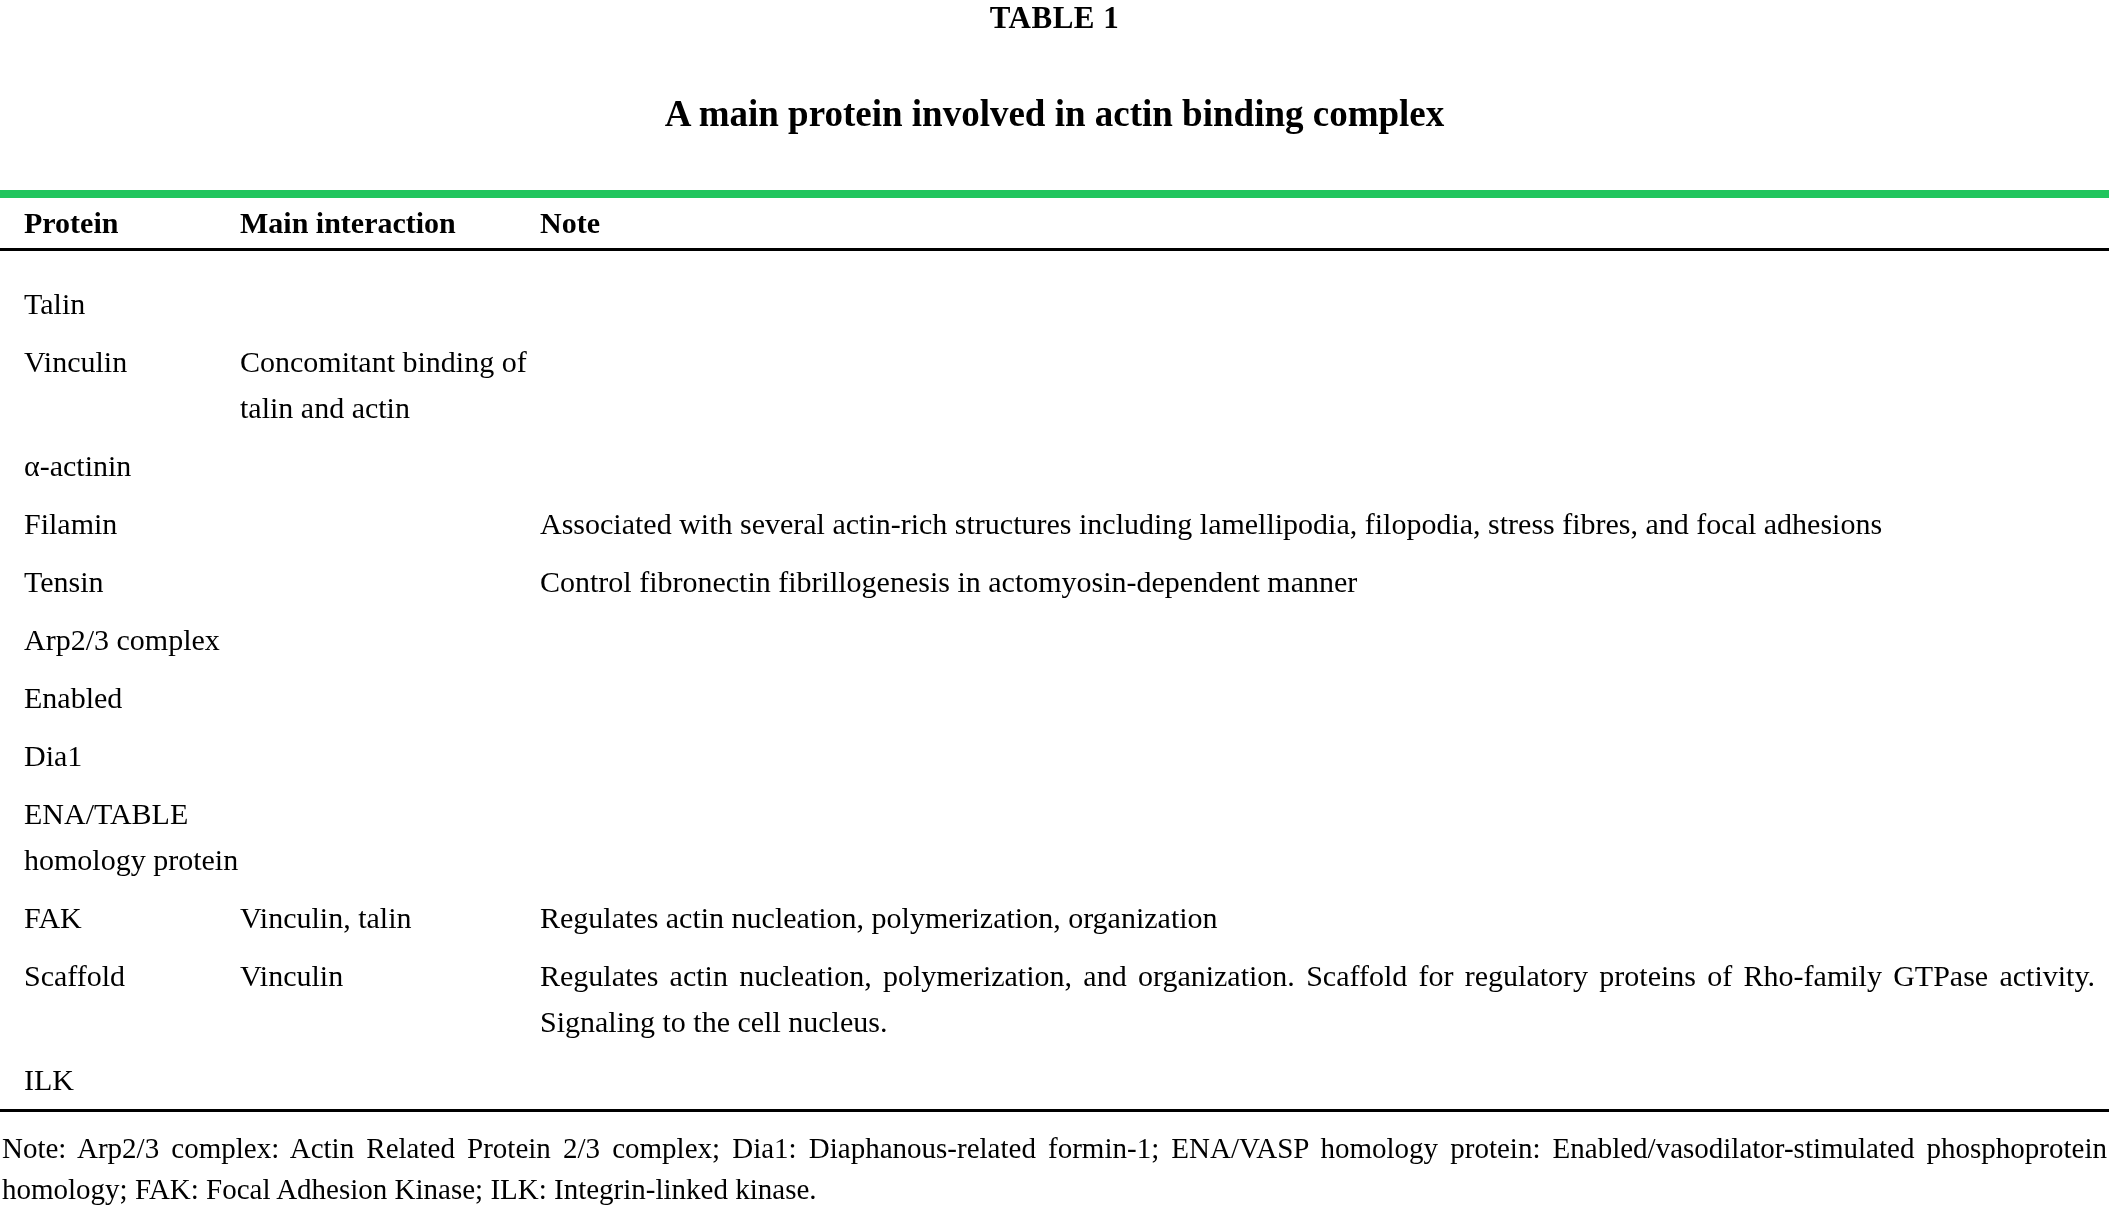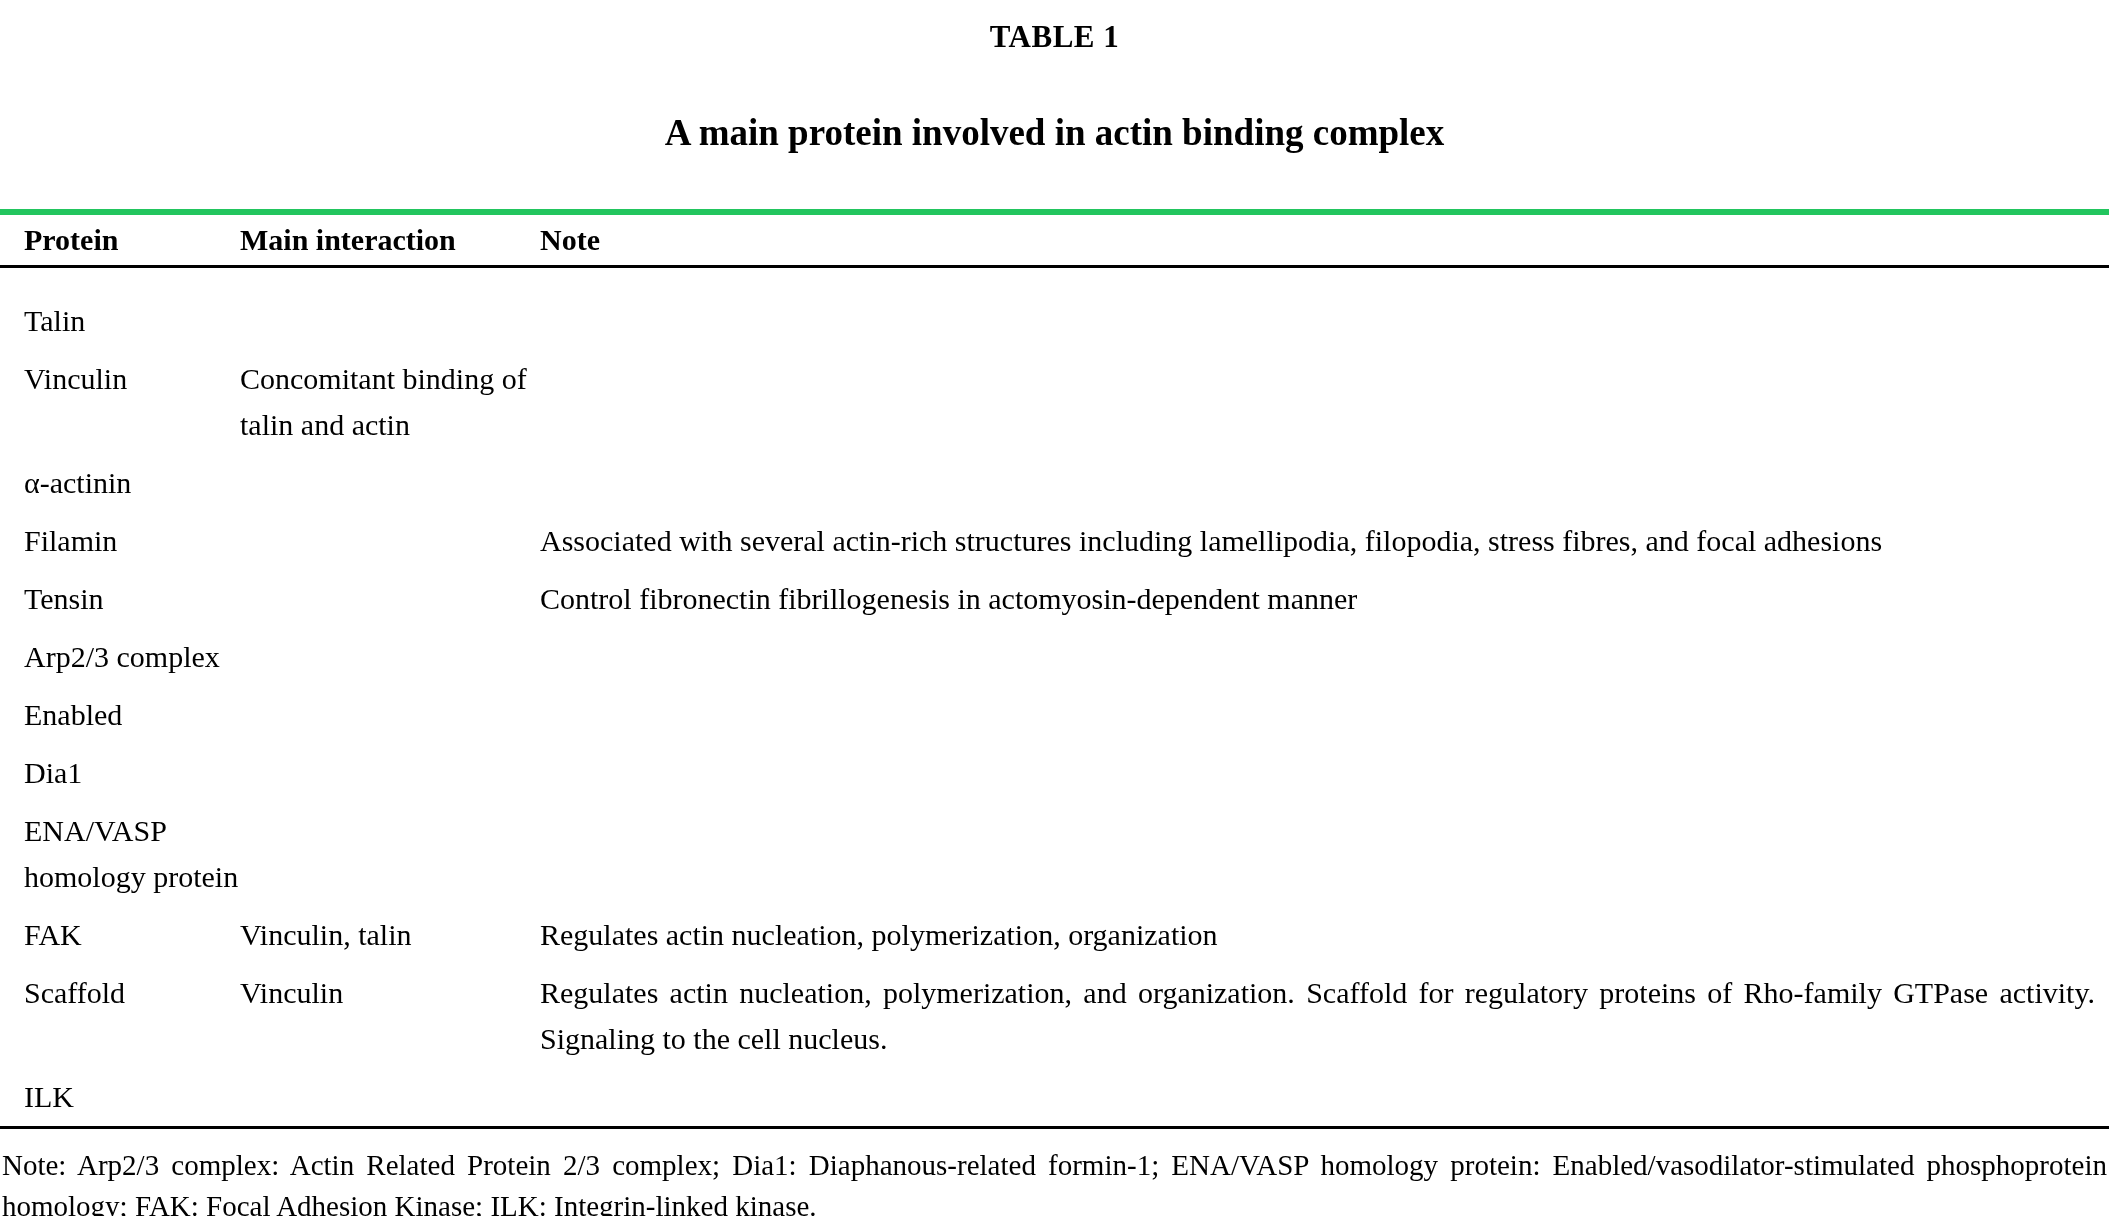--- a/index.html
+++ b/index.html
@@ -10,21 +10,21 @@
     height: 1216px;
     overflow: hidden;
     font-family: "Liberation Serif", serif;
     color: #000000;
   }
   .page {
     width: 2109px;
     height: 1216px;
     position: relative;
     box-sizing: border-box;
-    padding-top: 19px;
+    padding-top: 0;
     border-radius: 13px;
   }
   .table-label {
     text-align: center;
     font-weight: bold;
     font-size: 31px;
     line-height: 36px;
     letter-spacing: 0.5px;
   }
   .table-caption {
@@ -37,21 +37,21 @@
   table.protein-table {
     width: 2109px;
     margin-top: 58px;
     border-collapse: collapse;
     table-layout: fixed;
     font-size: 30px;
   }
   col.c1 { width: 240px; }
   col.c2 { width: 300px; }
   thead tr {
-    border-top: 6px solid #22c55e;
+    border-top: 8px solid #22c55e;
     border-bottom: 3px solid #000000;
   }
   th {
     text-align: left;
     font-weight: bold;
     font-size: 30px;
     line-height: 36px;
     padding: 7px 0 7px 0;
     vertical-align: middle;
   }
@@ -131,21 +131,21 @@
           <td>Enabled</td>
           <td></td>
           <td></td>
         </tr>
         <tr>
           <td>Dia1</td>
           <td></td>
           <td></td>
         </tr>
         <tr>
-          <td>ENA/VASP homology protein</td>
+          <td>ENA/TABLE homology protein</td>
           <td></td>
           <td></td>
         </tr>
         <tr>
           <td>FAK</td>
           <td>Vinculin, talin</td>
           <td>Regulates actin nucleation, polymerization, organization</td>
         </tr>
         <tr>
           <td>Scaffold</td>

